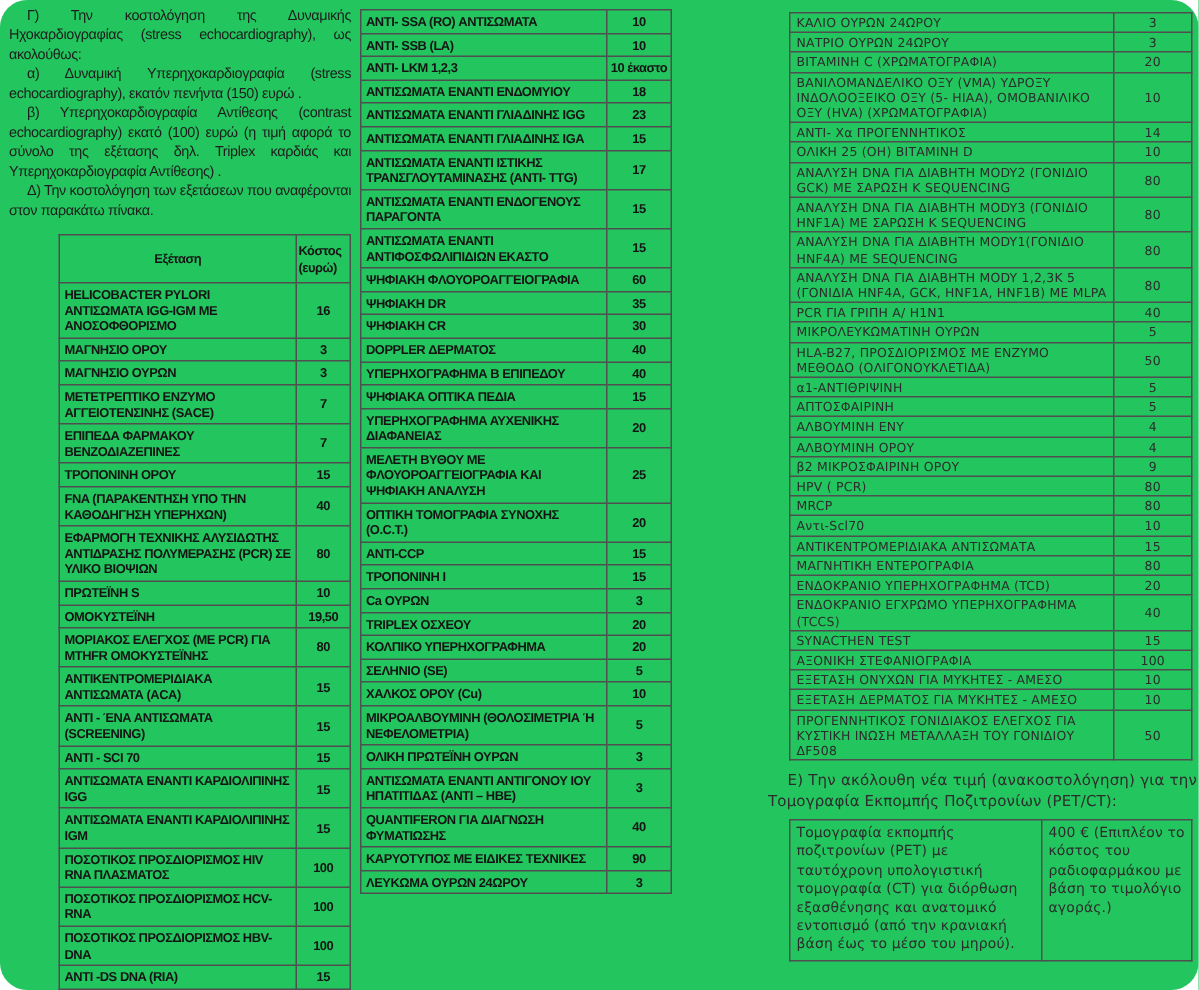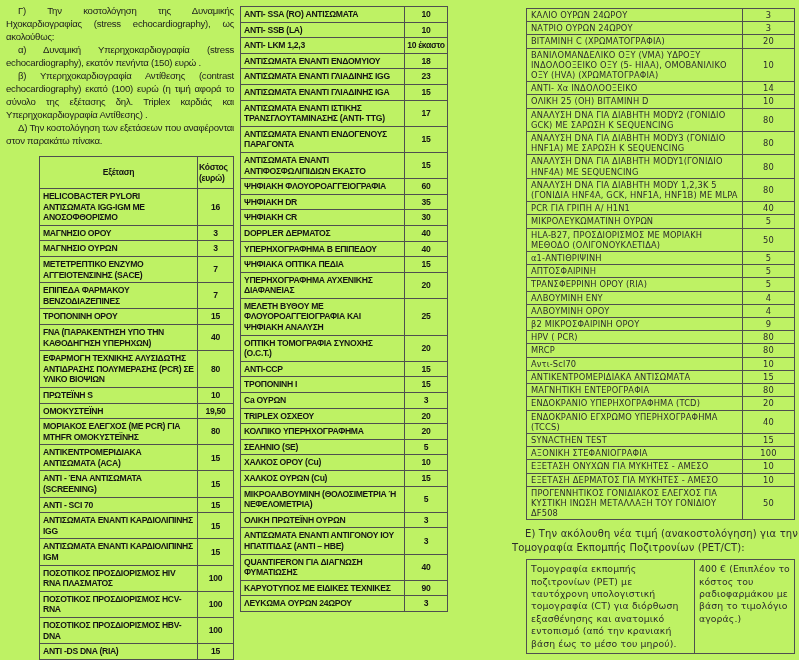--- a/index.html
+++ b/index.html
@@ -1,18 +1,18 @@
 <!DOCTYPE html>
 <html><head>
 <meta charset="utf-8">
 <style>
   * { margin:0; padding:0; box-sizing:border-box; }
   html,body { width:799px; height:660px; }
   body { background:#ffffff; font-family:"Liberation Sans", sans-serif; color:#161616; }
-  .page { position:relative; width:799px; height:660px; background:#bef264; overflow:hidden; }
+  .page { position:relative; width:799px; height:660px; background:#22c55e; overflow:hidden;border-radius:18px; }
 
   .col { position:absolute; }
   #col-left  { left:6px;  top:4px; width:228px; }
   #col-mid   { left:240px; top:6px; width:213px; }
   #col-right { left:510px; top:8px; width:288px; }
 
   
   .intro p {
     font-size:9.6px; line-height:13px; text-align:justify; text-indent:12px;
     letter-spacing:-0.25px; color:#1d1d1d;
@@ -267,24 +267,20 @@
           </tr>
           <tr>
             <td class="exam">ΣΕΛΗΝΙΟ (SE)</td>
             <td class="price">5</td>
           </tr>
           <tr>
             <td class="exam">ΧΑΛΚΟΣ ΟΡΟΥ (Cu)</td>
             <td class="price">10</td>
           </tr>
           <tr>
-            <td class="exam">ΧΑΛΚΟΣ ΟΥΡΩΝ (Cu)</td>
-            <td class="price">15</td>
-          </tr>
-          <tr>
             <td class="exam">ΜΙΚΡΟΑΛΒΟΥΜΙΝΗ (ΘΟΛΟΣΙΜΕΤΡΙΑ Ή ΝΕΦΕΛΟΜΕΤΡΙΑ)</td>
             <td class="price">5</td>
           </tr>
           <tr>
             <td class="exam">ΟΛΙΚΗ ΠΡΩΤΕΪΝΗ ΟΥΡΩΝ</td>
             <td class="price">3</td>
           </tr>
           <tr>
             <td class="exam">ΑΝΤΙΣΩΜΑΤΑ ΕΝΑΝΤΙ ΑΝΤΙΓΟΝΟΥ ΙΟΥ ΗΠΑΤΙΤΙΔΑΣ (ΑΝΤΙ – HBE)</td>
             <td class="price">3</td>
@@ -318,21 +314,21 @@
           </tr>
           <tr>
             <td class="exam">ΒΙΤΑΜΙΝΗ C (ΧΡΩΜΑΤΟΓΡΑΦΙΑ)</td>
             <td class="price">20</td>
           </tr>
           <tr>
             <td class="exam">ΒΑΝΙΛΟΜΑΝΔΕΛΙΚΟ ΟΞΥ (VMA) ΥΔΡΟΞΥ ΙΝΔΟΛΟΟΞΕΙΚΟ ΟΞΥ (5- HIAA), ΟΜΟΒΑΝΙΛΙΚΟ ΟΞΥ (HVA) (ΧΡΩΜΑΤΟΓΡΑΦΙΑ)</td>
             <td class="price">10</td>
           </tr>
           <tr>
-            <td class="exam">ΑΝΤΙ- Χα ΙΝΔΟΛΟΟΞΕΙΚΟ</td>
+            <td class="exam">ΑΝΤΙ- Χα ΠΡΟΓΕΝΝΗΤΙΚΟΣ</td>
             <td class="price">14</td>
           </tr>
           <tr>
             <td class="exam">ΟΛΙΚΗ 25 (ΟΗ) ΒΙΤΑΜΙΝΗ D</td>
             <td class="price">10</td>
           </tr>
           <tr>
             <td class="exam">ΑΝΑΛΥΣΗ DNA ΓΙΑ ΔΙΑΒΗΤΗ MODY2 (ΓΟΝΙΔΙΟ GCK) ΜΕ ΣΑΡΩΣΗ Κ SEQUENCING</td>
             <td class="price">80</td>
           </tr>
@@ -350,33 +346,29 @@
           </tr>
           <tr>
             <td class="exam">PCR ΓΙΑ ΓΡΙΠΗ Α/ Η1Ν1</td>
             <td class="price">40</td>
           </tr>
           <tr>
             <td class="exam">ΜΙΚΡΟΛΕΥΚΩΜΑΤΙΝΗ ΟΥΡΩΝ</td>
             <td class="price">5</td>
           </tr>
           <tr>
-            <td class="exam">HLA-B27, ΠΡΟΣΔΙΟΡΙΣΜΟΣ ΜΕ ΜΟΡΙΑΚΗ ΜΕΘΟΔΟ (ΟΛΙΓΟΝΟΥΚΛΕΤΙΔΑ)</td>
+            <td class="exam">HLA-B27, ΠΡΟΣΔΙΟΡΙΣΜΟΣ ΜΕ ΕΝΖΥΜΟ ΜΕΘΟΔΟ (ΟΛΙΓΟΝΟΥΚΛΕΤΙΔΑ)</td>
             <td class="price">50</td>
           </tr>
           <tr>
             <td class="exam">α1-ΑΝΤΙΘΡΙΨΙΝΗ</td>
             <td class="price">5</td>
           </tr>
           <tr>
             <td class="exam">ΑΠΤΟΣΦΑΙΡΙΝΗ</td>
-            <td class="price">5</td>
-          </tr>
-          <tr>
-            <td class="exam">ΤΡΑΝΣΦΕΡΡΙΝΗ ΟΡΟΥ (RIA)</td>
             <td class="price">5</td>
           </tr>
           <tr>
             <td class="exam">ΑΛΒΟΥΜΙΝΗ ΕΝΥ</td>
             <td class="price">4</td>
           </tr>
           <tr>
             <td class="exam">ΑΛΒΟΥΜΙΝΗ ΟΡΟΥ</td>
             <td class="price">4</td>
           </tr>

